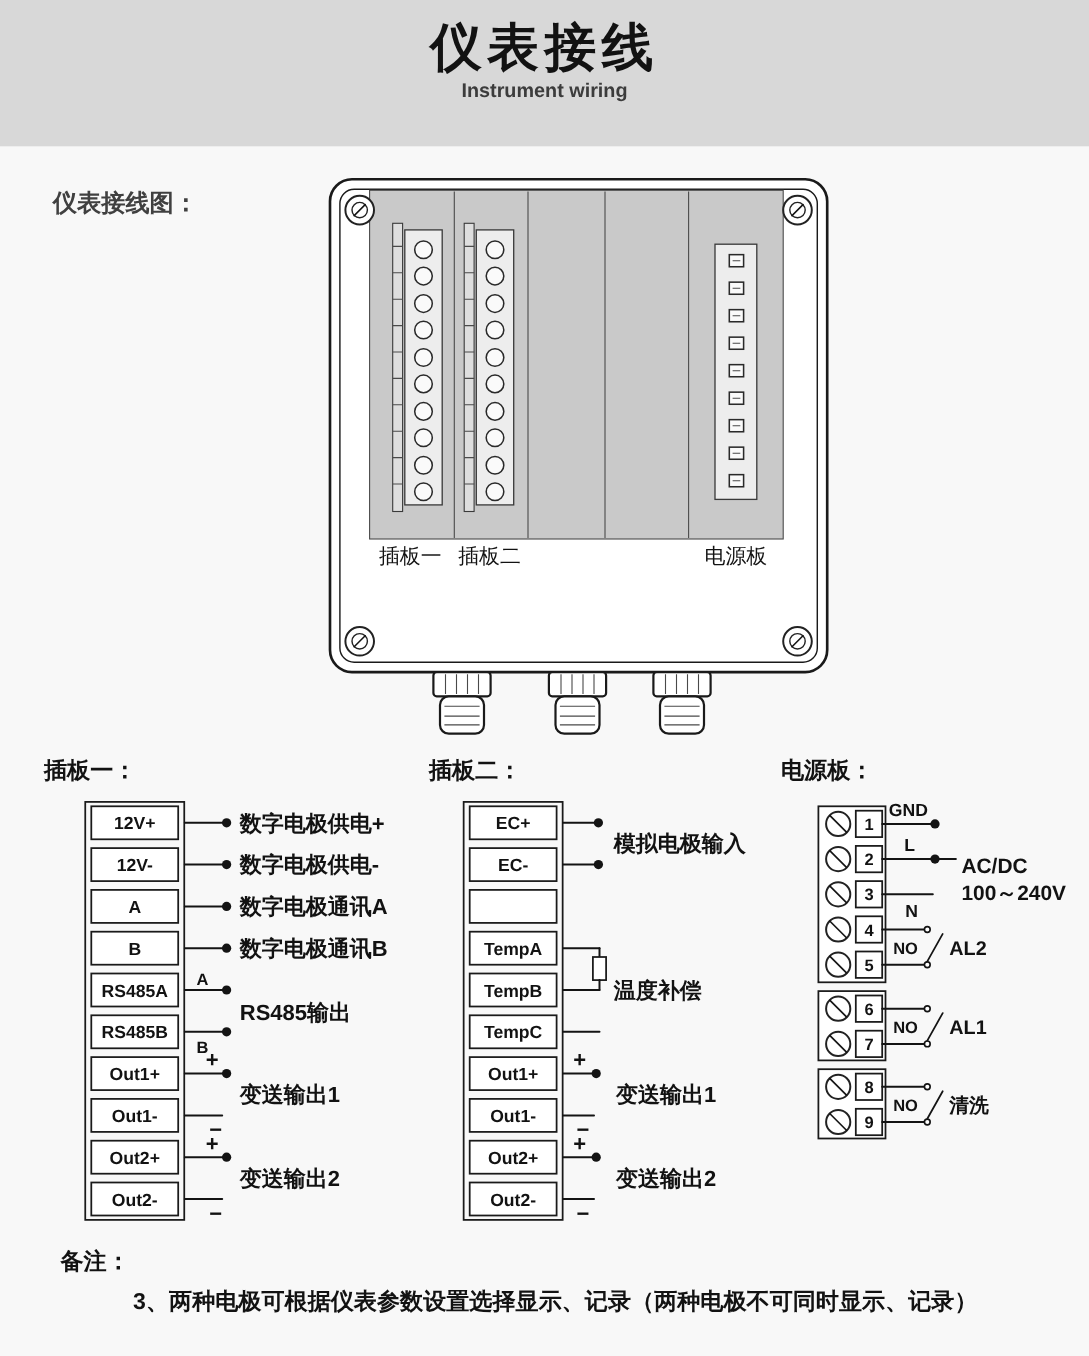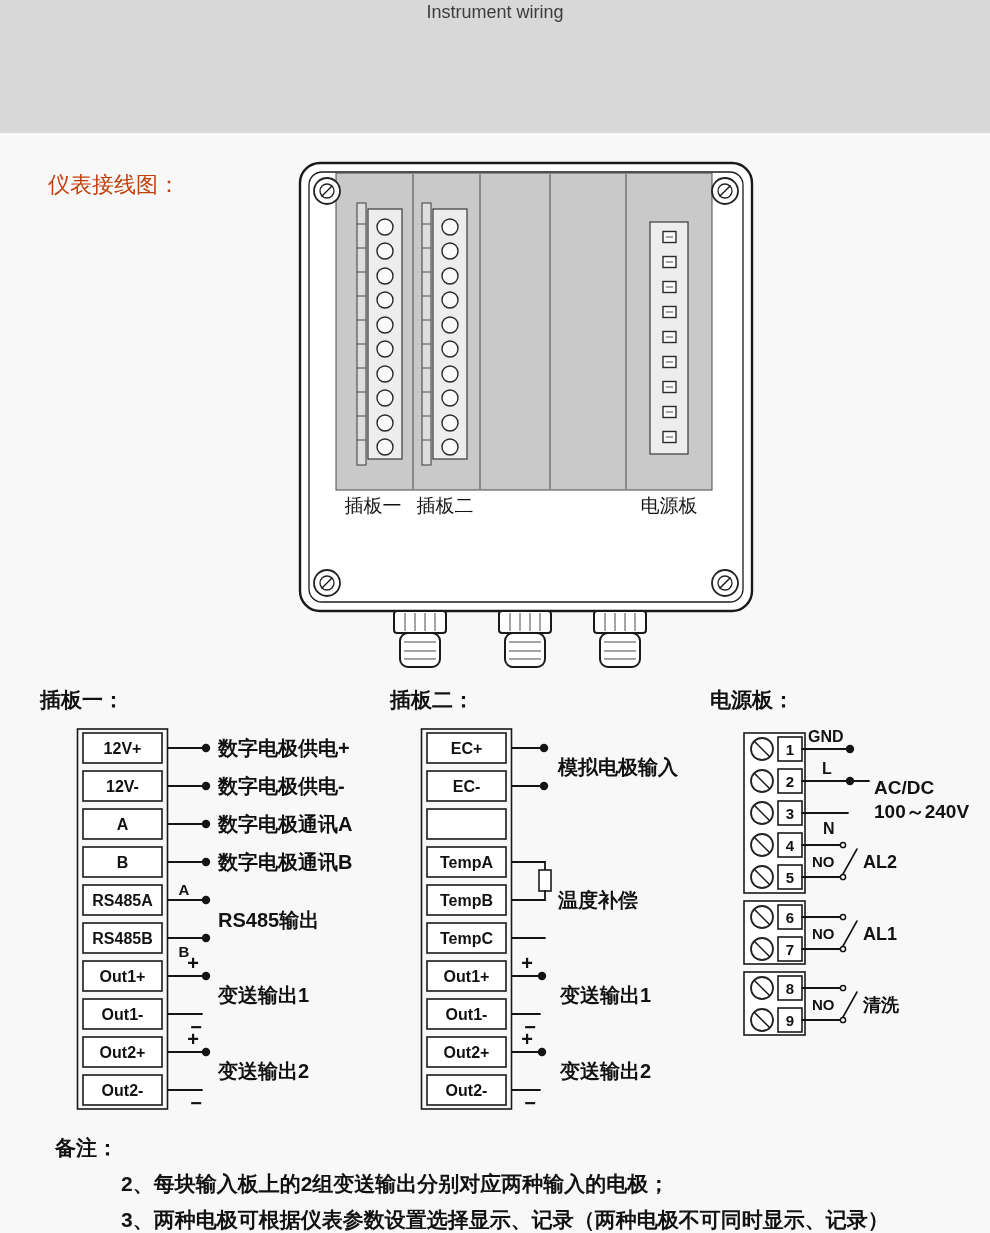--- a/index.html
+++ b/index.html
@@ -1,20 +1,20 @@
 <!DOCTYPE html>
 <html><head>
 <meta charset="utf-8">
 <style>
   html,body{margin:0;padding:0;background:#fff;}
   .page{position:relative;width:990px;height:1233px;background:#f8f8f8;font-family:"Liberation Sans","DejaVu Sans",sans-serif;overflow:hidden;}
   .header{position:absolute;left:0;top:0;width:990px;height:133px;background:#d8d8d8;text-align:center;}
   .header h1{margin:16px 0 0;font-size:47px;line-height:54px;letter-spacing:5px;color:#121212;font-weight:700;}
-  .header .sub{margin-top:2px;font-size:18px;color:#3c3c3c;}
-  .caption{position:absolute;left:48px;top:170px;font-size:22px;font-weight:400;color:#c2410c;}
+  .header .sub{margin-top:2px;font-size:18px;color:#3c3c3c;font-weight:bold;}
+  .caption{position:absolute;left:48px;top:170px;font-size:22px;font-weight:700;color:#404040;}
   svg.canvas{position:absolute;left:0;top:0;}
   .notes{position:absolute;left:55px;top:1130px;width:925px;font-size:21px;font-weight:600;color:#121212;line-height:36px;}
   .notes .row{display:flex;align-items:center;}
   .notes .indent{padding-left:66px;}
   .notes .prefix{font-weight:700;white-space:pre;}
   
   .ln{stroke:#141414;stroke-width:1.8;fill:none;stroke-linecap:round;}
   .thin{stroke:#4a4a4a;stroke-width:1;fill:none;}
   .bx{fill:#fff;stroke:#1a1a1a;stroke-width:1.6;}
   .bx2{fill:#fff;stroke:#1a1a1a;stroke-width:2.4;}
@@ -37,20 +37,21 @@
   .t-acdc{font-size:19px;font-weight:600;}
   .t-lbl{font-size:18px;font-weight:600;}
   .t-num{font-size:15px;font-weight:600;}
 </style>
 </head>
 <body>
 
 <div class="page">
 
   <div class="header">
+    <h1>仪表接线</h1>
     <div class="sub">Instrument wiring</div>
   </div>
 
   <div class="caption">仪表接线图：</div>
 
   <svg class="canvas" width="990" height="1233" viewBox="0 0 990 1233">
 
     <g>
       <rect class="bx2" x="300" y="163" width="452" height="448" rx="20"></rect>
       <rect class="bx" x="309" y="172" width="434" height="430" rx="13" style="stroke-width:1.3"></rect>
@@ -366,20 +367,17 @@
       <text class="t-sm" x="812" y="1010">NO</text>
       <text class="t-lbl" x="863" y="1011">清洗</text>
     </g>
   </svg>
 
   <div class="notes">
     <div class="row">
       <span class="prefix">备注：</span>
     </div>
     <div class="row indent">
-      <span>2、每块输入板上的2组变送输出分别对应两种输入的电极；</span>
-    </div>
-    <div class="row indent">
       <span>3、两种电极可根据仪表参数设置选择显示、记录（两种电极不可同时显示、记录）</span>
     </div>
   </div>
 
 </div>
 
 </body></html>

